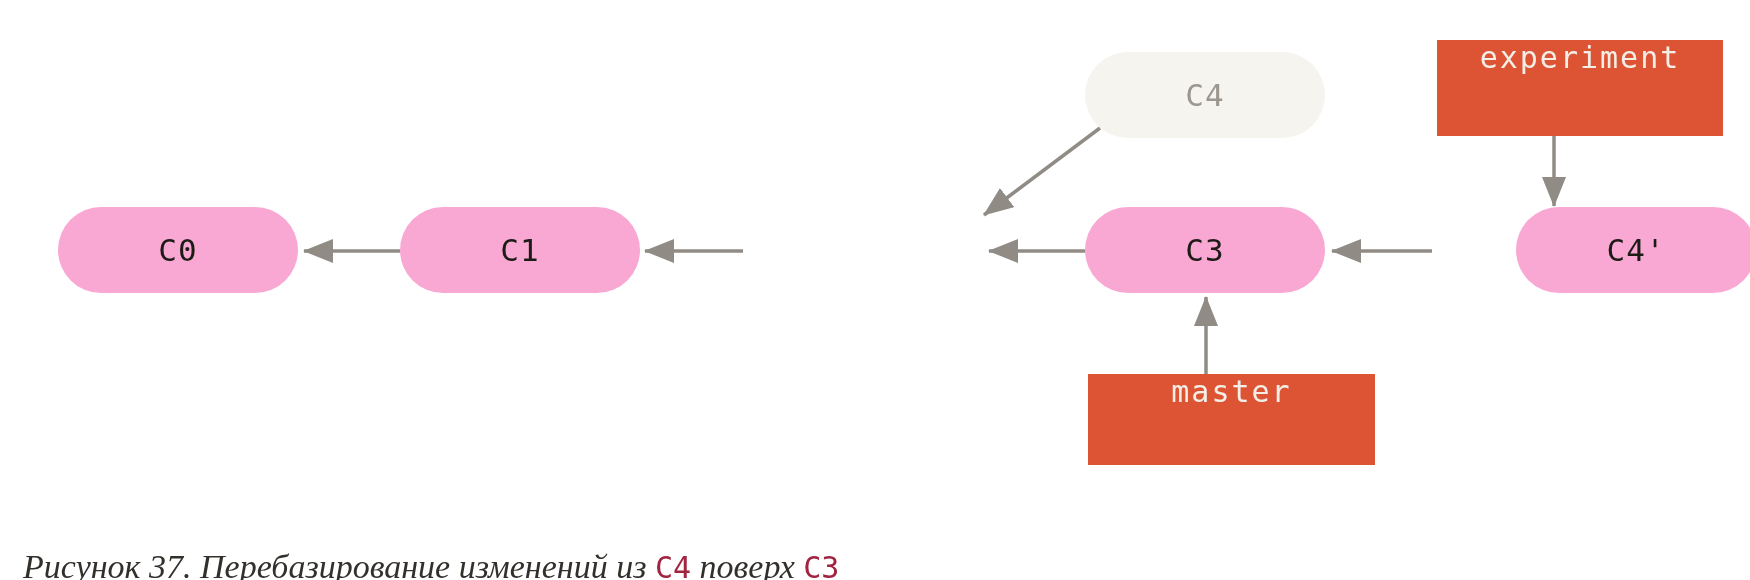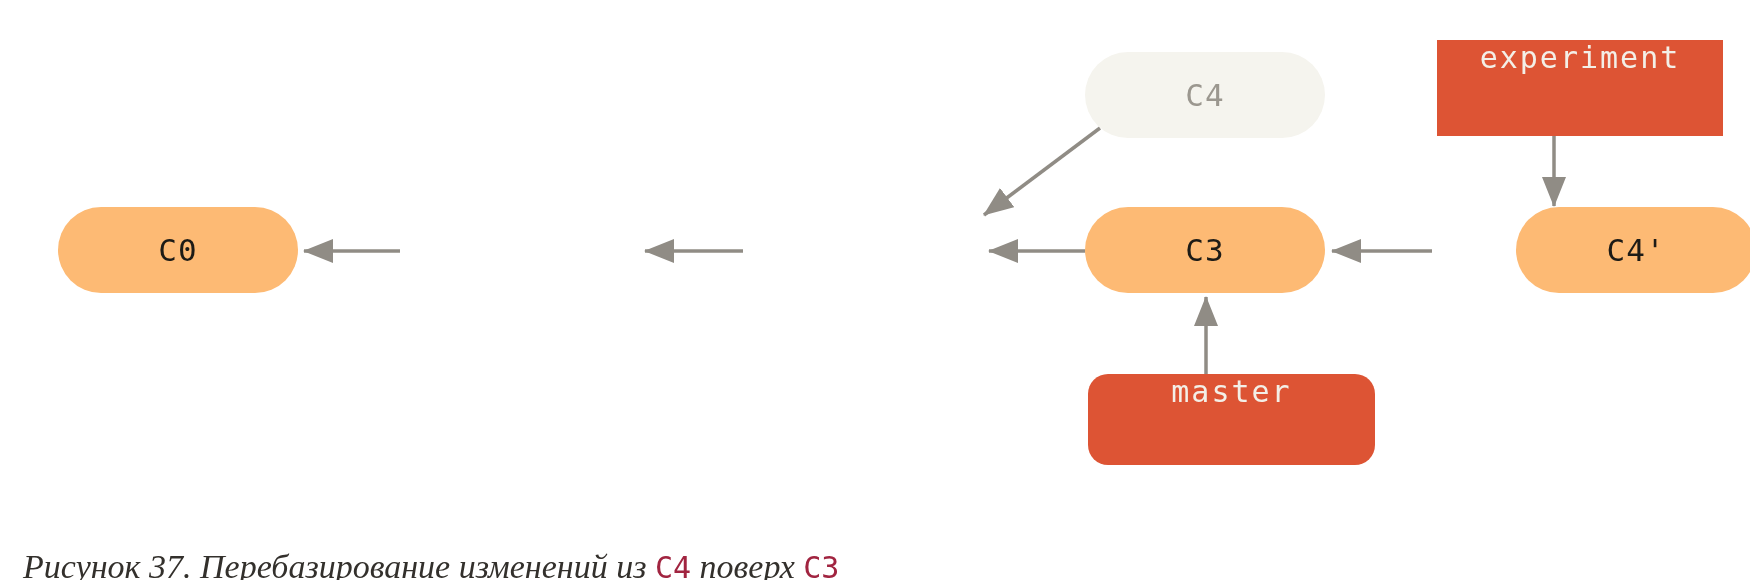--- a/index.html
+++ b/index.html
@@ -14,21 +14,21 @@
   .edges {
     position: absolute;
     left: 0; top: 0;
     width: 1750px; height: 580px;
   }
   .commit {
     position: absolute;
     width: 240px;
     height: 86px;
     border-radius: 43px;
-    background: #fdba74;
+    background: #f9a8d4;
     display: flex;
     align-items: center;
     justify-content: center;
     font-size: 31px;
     color: #1d1b16;
     letter-spacing: 1px;
   }
   .commit.ghost {
     background: #f5f4ee;
     color: #9b978f;
@@ -77,33 +77,36 @@
     <path class="edge-line" d="M 1085 251 L 989 251" marker-end="url(#arrowhead)"></path>
     <path class="edge-line" d="M 1432 251 L 1332 251" marker-end="url(#arrowhead)"></path>
     <path class="edge-line" d="M 1100 128 L 984 215" marker-end="url(#arrowhead)"></path>
     <path class="edge-line" d="M 1554 136 L 1554 206" marker-end="url(#arrowhead)"></path>
     <path class="edge-line" d="M 1206 375 L 1206 297" marker-end="url(#arrowhead)"></path>
   </svg>
 
   <div class="commit" style="left:58px;  top:207px;">
     <span>C0</span>
   </div>
+  <div class="commit" style="left:400px; top:207px;">
+    <span>C1</span>
+  </div>
   <div class="commit" style="left:1085px; top:207px;">
     <span>C3</span>
   </div>
   <div class="commit" style="left:1516px; top:207px;">
     <span>C4'</span>
   </div>
 
   <div class="commit ghost" style="left:1085px; top:52px;">
     <span>C4</span>
   </div>
 
   <div class="branch" style="left:1437px; top:40px; width:286px; height:96px;">
     <span>experiment</span>
   </div>
-  <div class="branch" style="left:1088px; top:374px; width:287px; height:91px;border-radius:20px;">
+  <div class="branch" style="left:1088px; top:374px; width:287px; height:91px;">
     <span>master</span>
   </div>
 
   <p class="caption"><span>Рисунок 37. Перебазирование изменений из </span><span class="code">C4</span><span> поверх </span><span class="code">C3</span></p>
 
 </div>
 
 </body></html>

